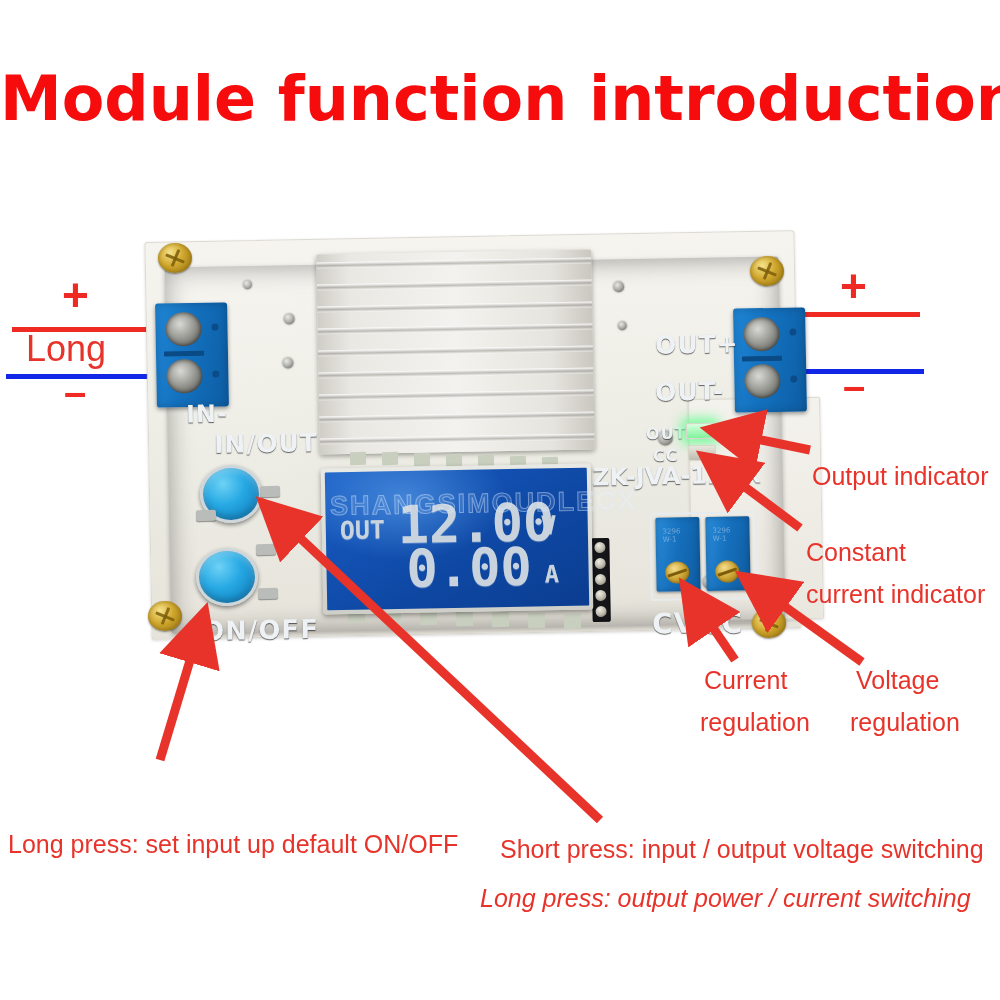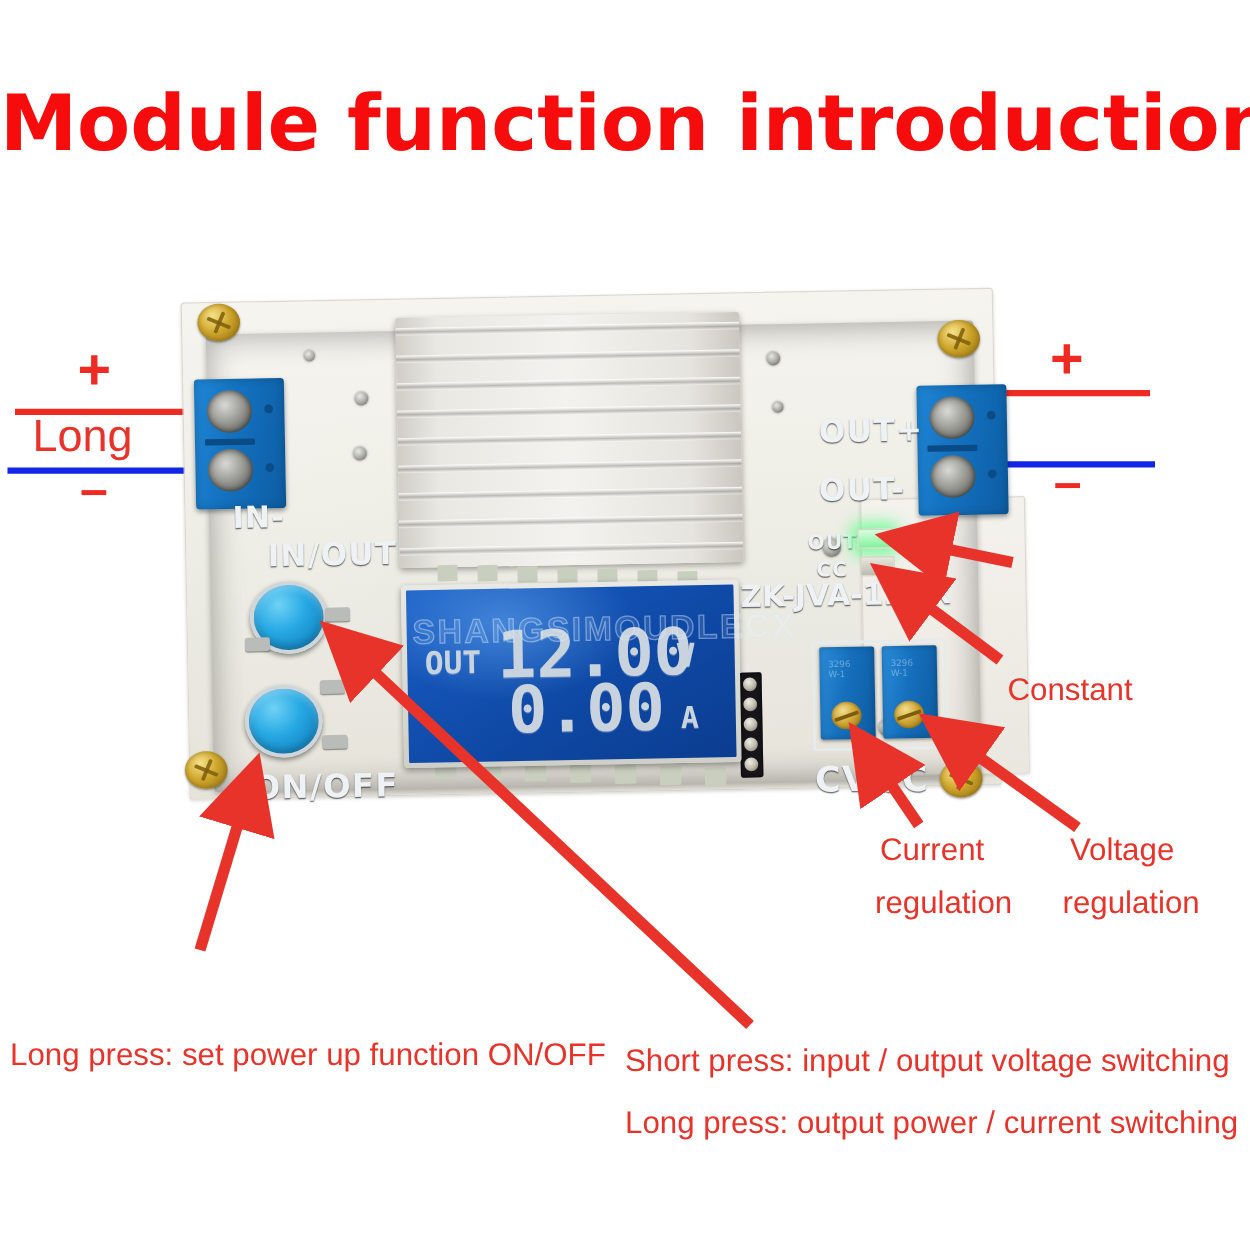--- a/index.html
+++ b/index.html
@@ -389,26 +389,28 @@
 
     <line x1="735" y1="660" x2="686" y2="588" stroke="#e8332a" stroke-width="9" marker-end="url(#ah)"></line>
 
     <line x1="862" y1="662" x2="745" y2="578" stroke="#e8332a" stroke-width="9" marker-end="url(#ah)"></line>
 
     <line x1="160" y1="760" x2="204" y2="614" stroke="#e8332a" stroke-width="9" marker-end="url(#ah)"></line>
 
     <line x1="600" y1="820" x2="265" y2="505" stroke="#e8332a" stroke-width="9" marker-end="url(#ah)"></line>
   </svg>
 
+  <div class="ann" style="left:812px;top:462px;">Output indicator</div>
   <div class="ann" style="left:806px;top:538px;">Constant</div>
+  <div class="ann" style="left:806px;top:580px;">current indicator</div>
 
   <div class="ann" style="left:704px;top:666px;">Current</div>
   <div class="ann" style="left:700px;top:708px;">regulation</div>
 
   <div class="ann" style="left:856px;top:666px;">Voltage</div>
   <div class="ann" style="left:850px;top:708px;">regulation</div>
 
-  <div class="ann" style="left:8px;top:830px;">Long press: set power up function ON/OFF</div>
+  <div class="ann" style="left:8px;top:830px;">Long press: set input up default ON/OFF</div>
 
   <div class="ann" style="left:500px;top:835px;">Short press: input / output voltage switching</div>
-  <div class="ann" style="left:500px;top:884px;">Long press: output power / current switching</div>
+  <div class="ann" style="left:480px;top:884px;font-style:italic;">Long press: output power / current switching</div>
 
 </div>
 
 </body></html>

